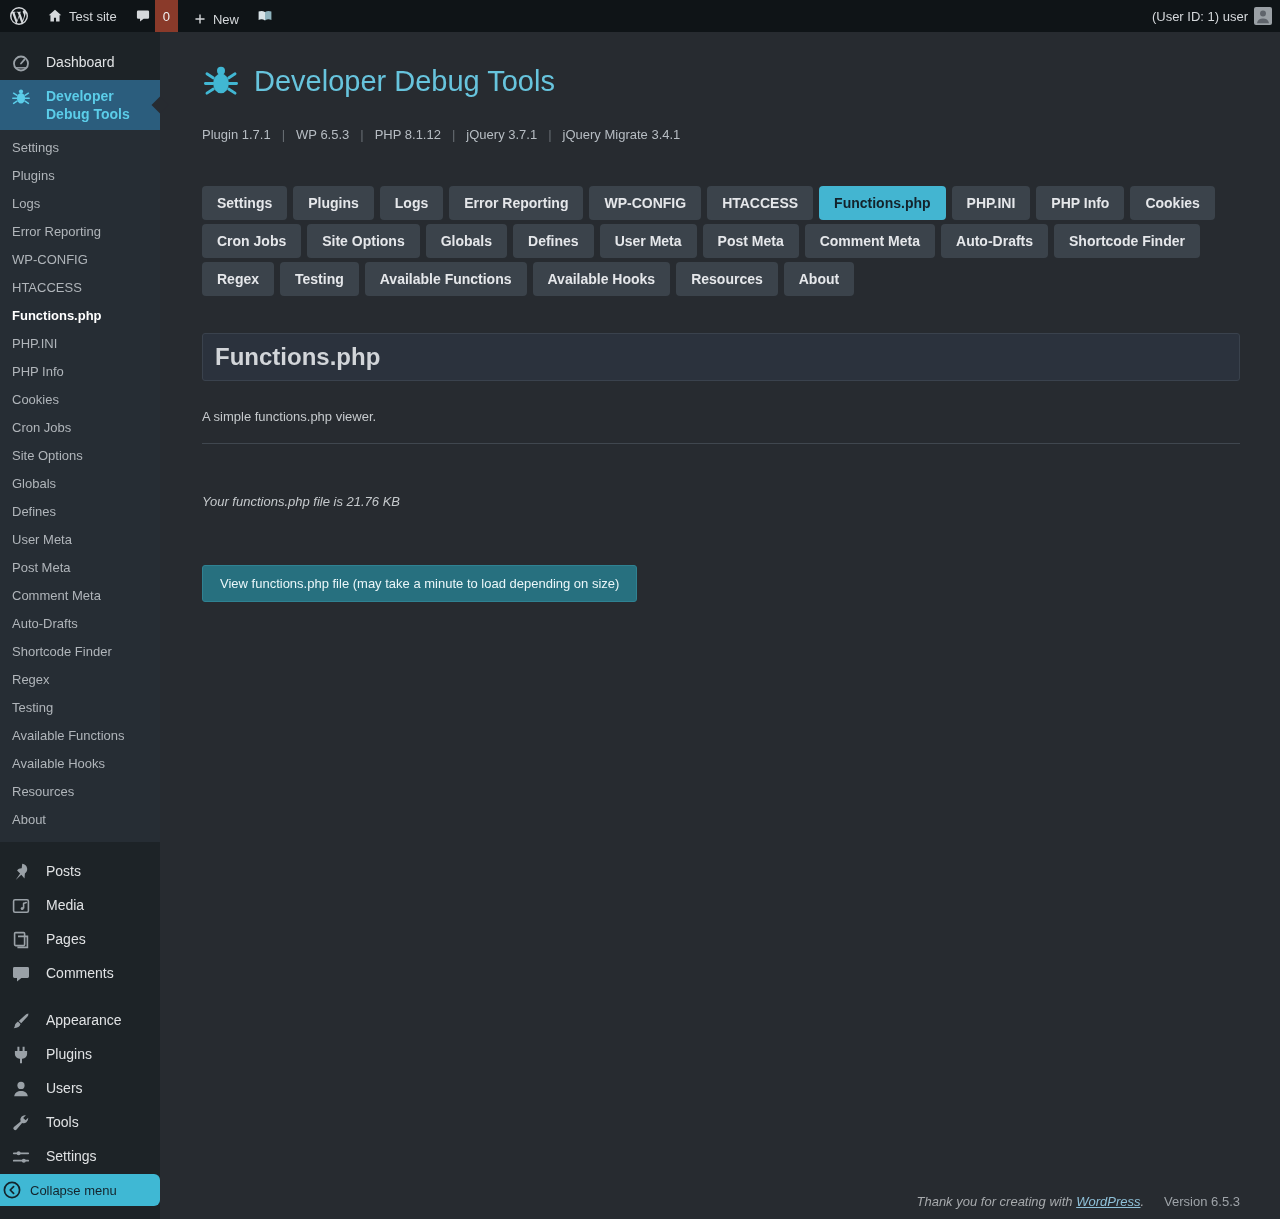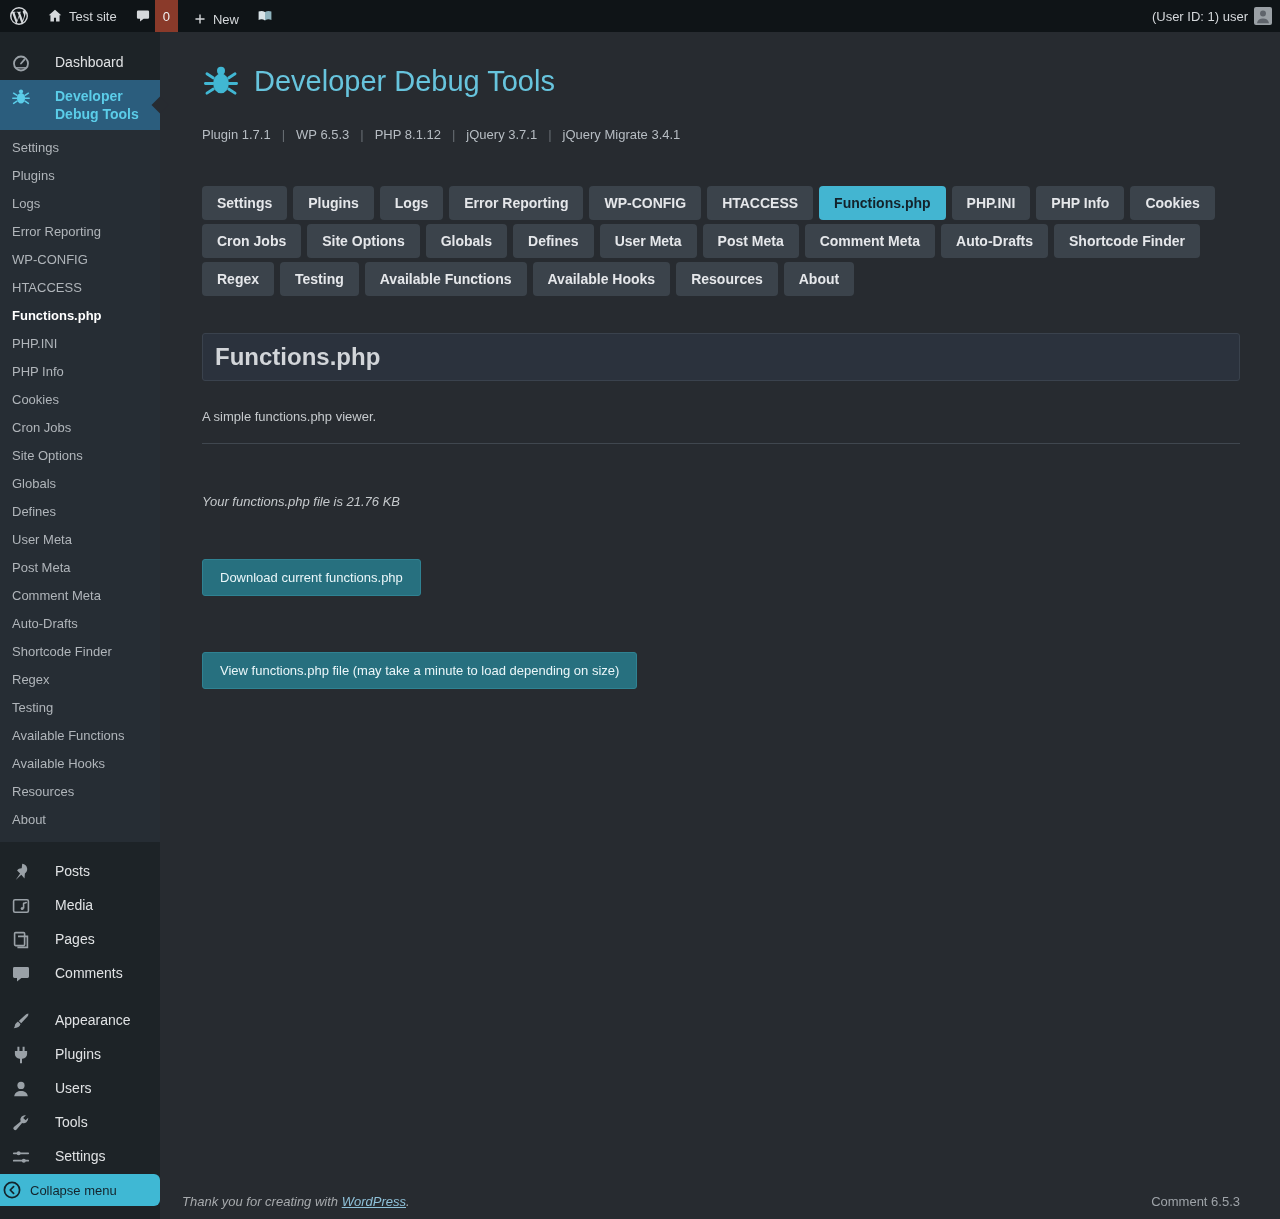--- a/index.html
+++ b/index.html
@@ -12,21 +12,21 @@
   .ab-item{display:flex;align-items:center;gap:6px;padding:0 9px;cursor:pointer;white-space:nowrap;}
   .icon{display:inline-flex;color:inherit;}
   .icon svg{display:block;}
   .ab-badge{display:flex;align-items:center;justify-content:center;background:#8a3a2a;color:#f0f0f1;padding:0 8px;cursor:pointer;}
   .avatar{width:18px;height:18px;border-radius:2px;overflow:hidden;flex:none;}
   .avatar svg{display:block;}
 
   
   .sidebar{position:absolute;top:32px;left:0;width:160px;height:1187px;background:#1d2327;z-index:10;}
   .menu{padding-top:14px;}
-  .menu-item{position:relative;display:flex;align-items:flex-start;gap:24px;padding:7px 8px 7px 11px;font-size:14px;line-height:18px;color:#e0e2e4;cursor:pointer;}
+  .menu-item{position:relative;display:flex;align-items:flex-start;gap:15px;padding:7px 8px 7px 11px;font-size:14px;line-height:18px;color:#e0e2e4;cursor:pointer;}
   .menu-item .icon{width:20px;height:20px;color:#9aa1a7;flex:none;margin-top:0;}
   .menu-item .icon svg{width:20px;height:20px;}
   .menu-item .label{flex:1;}
   .menu-item.active{background:#2b5d7d;color:#5bcde9;font-weight:bold;}
   .menu-item.active .icon{color:#5bcde9;}
   .menu-item.active::after{content:"";position:absolute;right:-6px;top:50%;width:12px;height:12px;background:#272b30;transform:translateY(-50%) rotate(45deg);}
   .submenu{background:#262d34;padding:4px 0 8px;}
   .submenu-item{padding:6px 12px;font-size:13px;line-height:16px;color:#b0b5ba;cursor:pointer;}
   .submenu-item.current{color:#ffffff;font-weight:bold;}
   .menu-sep{height:13px;}
@@ -45,21 +45,21 @@
   .tabs{margin-top:44px;display:flex;flex-wrap:wrap;}
   .tab{margin:0 6px 4px 0;padding:9px 15px;background:#3b434b;border:none;border-radius:4px;font-family:inherit;font-size:14px;font-weight:bold;color:#e5e7ea;line-height:16px;cursor:pointer;}
   .tab.active{background:#43b5d1;color:#13232b;}
   .panel-heading{margin-top:33px;background:#2b323d;border:1px solid #3a424d;border-radius:3px;padding:11px 12px;}
   .panel-heading h2{margin:0;font-size:24px;line-height:24px;color:#d2d5d9;font-weight:bold;}
   .desc{margin:28px 0 0;font-size:13px;color:#c6cacd;}
   hr.divider{margin:19px 0 0;border:none;border-top:1px solid #40474f;}
   .file-info{margin:50px 0 0;font-size:13px;font-style:italic;color:#c6cacd;}
   .btn{display:block;margin-top:50px;padding:10px 17px;background:#27707f;border:1px solid #2f8292;border-radius:3px;color:#eaf6f9;font-family:inherit;font-size:13px;line-height:15px;cursor:pointer;}
   .btn-view{margin-top:56px;}
-  .footer{position:absolute;left:22px;right:40px;bottom:10px;display:flex;justify-content:space-between;align-items:baseline;font-size:13px;}
+  .footer{position:absolute;left:22px;right:40px;bottom:10px;display:flex;justify-content:flex-end;align-items:baseline;font-size:13px;gap:20px;}
   .thanks{font-style:italic;color:#a7aaad;}
   .thanks a{color:#8fc1d9;text-decoration:underline;cursor:pointer;}
   .version{color:#9ea3a8;}
 </style>
 </head>
 <body>
 
 <div class="screen">
 
   <header class="admin-bar">
@@ -300,23 +300,22 @@
         <button class="tab">About</button>
       </div>
 
     <section>
       <div class="panel-heading">
         <h2>Functions.php</h2>
       </div>
       <p class="desc">A simple functions.php viewer.</p>
       <hr class="divider">
       <p class="file-info">Your functions.php file is 21.76 KB</p>
-      <button class="btn">Download current functions.php</button>
       <button class="btn btn-view">View functions.php file (may take a minute to load depending on size)</button>
     </section>
 
     <footer class="footer">
       <div class="thanks"><span>Thank you for creating with </span><a>WordPress</a><span>.</span></div>
-      <div class="version">Comment 6.5.3</div>
+      <div class="version">Version 6.5.3</div>
     </footer>
   </main>
 
 </div>
 
 </body></html>

